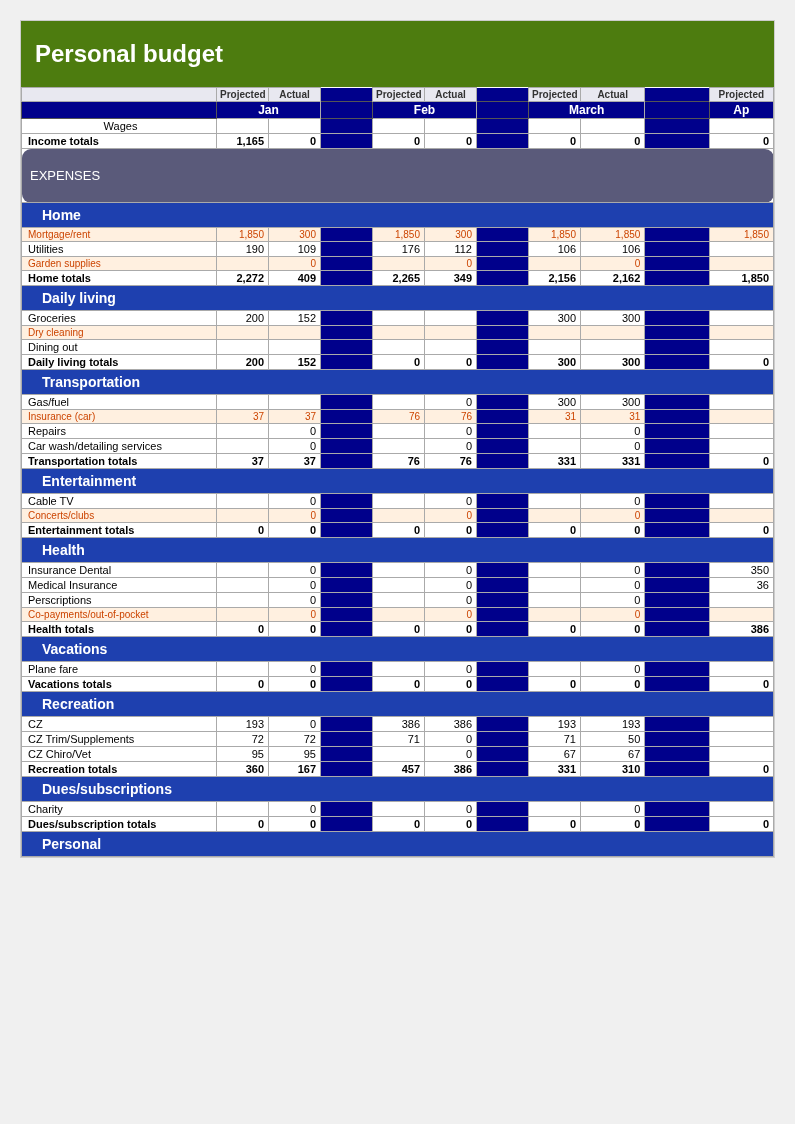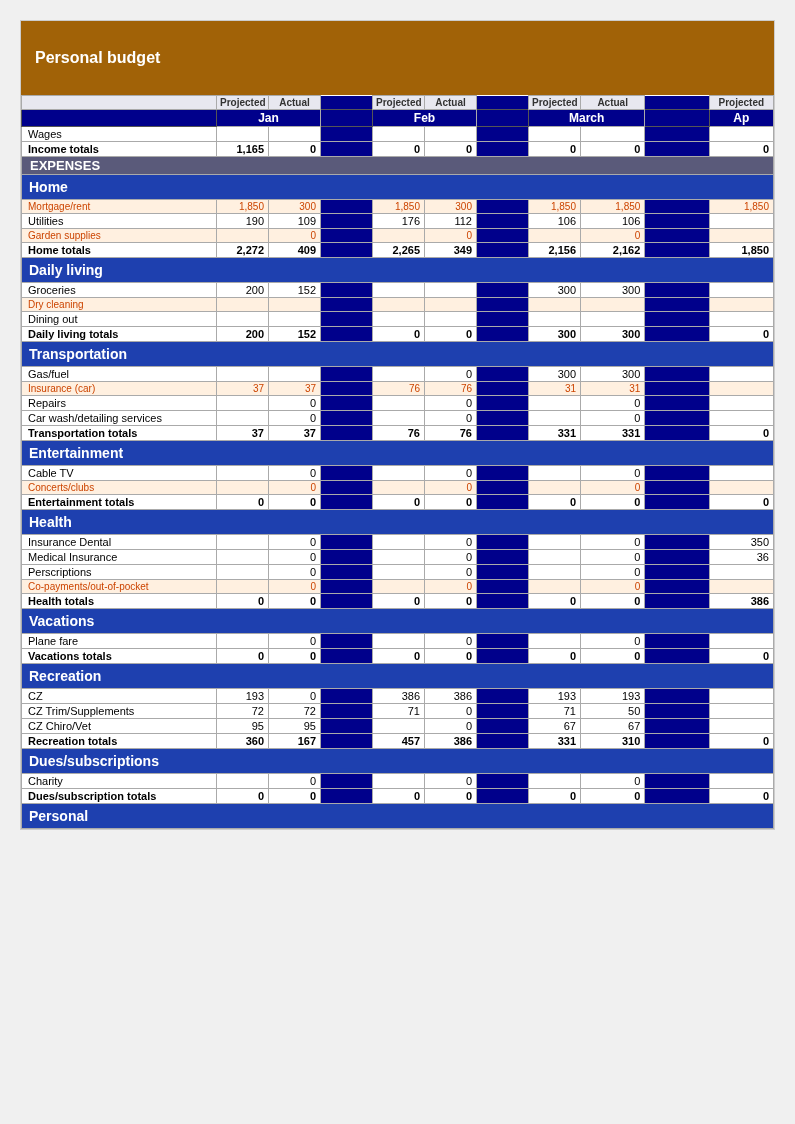--- a/index.html
+++ b/index.html
@@ -10,25 +10,25 @@
       display: flex;
       justify-content: center;
       padding: 20px;
     }
     .spreadsheet-container {
       background: white;
       width: 755px;
       border: 1px solid #ccc;
     }
     .title-bar {
-      background: #a16207;
+      background: #4d7c0f;
       color: white;
-      font-size: 16px;
+      font-size: 24px;
       font-weight: bold;
-      padding: 28px 14px;
+      padding: 19px 14px;
     }
     table {
       width: 100%;
       border-collapse: collapse;
       table-layout: fixed;
     }
 
     th, td {
       border: 1px solid #aaa;
       padding: 1px 3px;
@@ -68,43 +68,45 @@
       color: #000;
     }
     .row-total td:first-child {
       padding-left: 6px;
     }
     .section-header td {
       background: #1E40AF;
       color: white;
       font-weight: bold;
       font-size: 14px;
-      padding: 4px 7px;
+      padding: 4px 20px;
     }
     .expenses-header td {
       background: #5a5a7a;
       color: white;
-      font-weight: bold;
+      font-weight: normal;
       font-size: 13px;
-      padding: 1px 8px;
+      padding: 19px 8px;
+      border-radius: 9px;
     }
     td.num {
       text-align: right;
       padding-right: 4px;
     }
     td.zero {
       text-align: right;
       padding-right: 4px;
       color: #CC4400;
     }
     .row-income td {
       background: white;
     }
     .row-income td:first-child {
       padding-left: 6px;
+      text-align: center;
     }
   </style>
 </head>
 <body>
 
 <div class="spreadsheet-container">
   <div class="title-bar">Personal budget</div>
   <table>
     <colgroup>
       <col style="width:195px">

